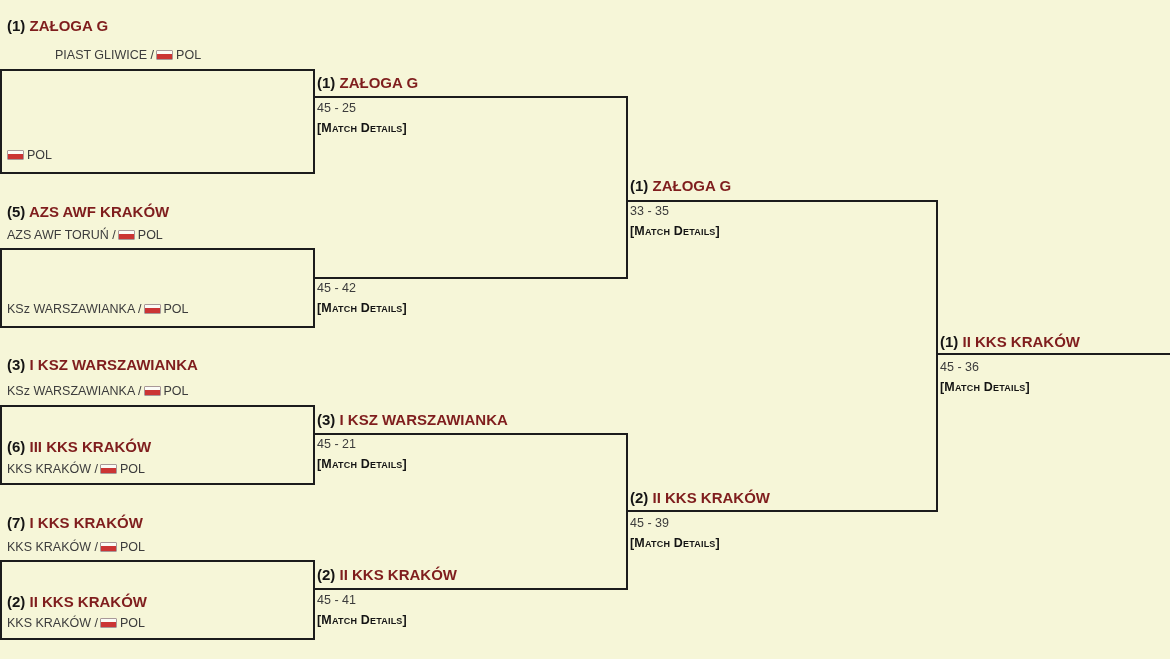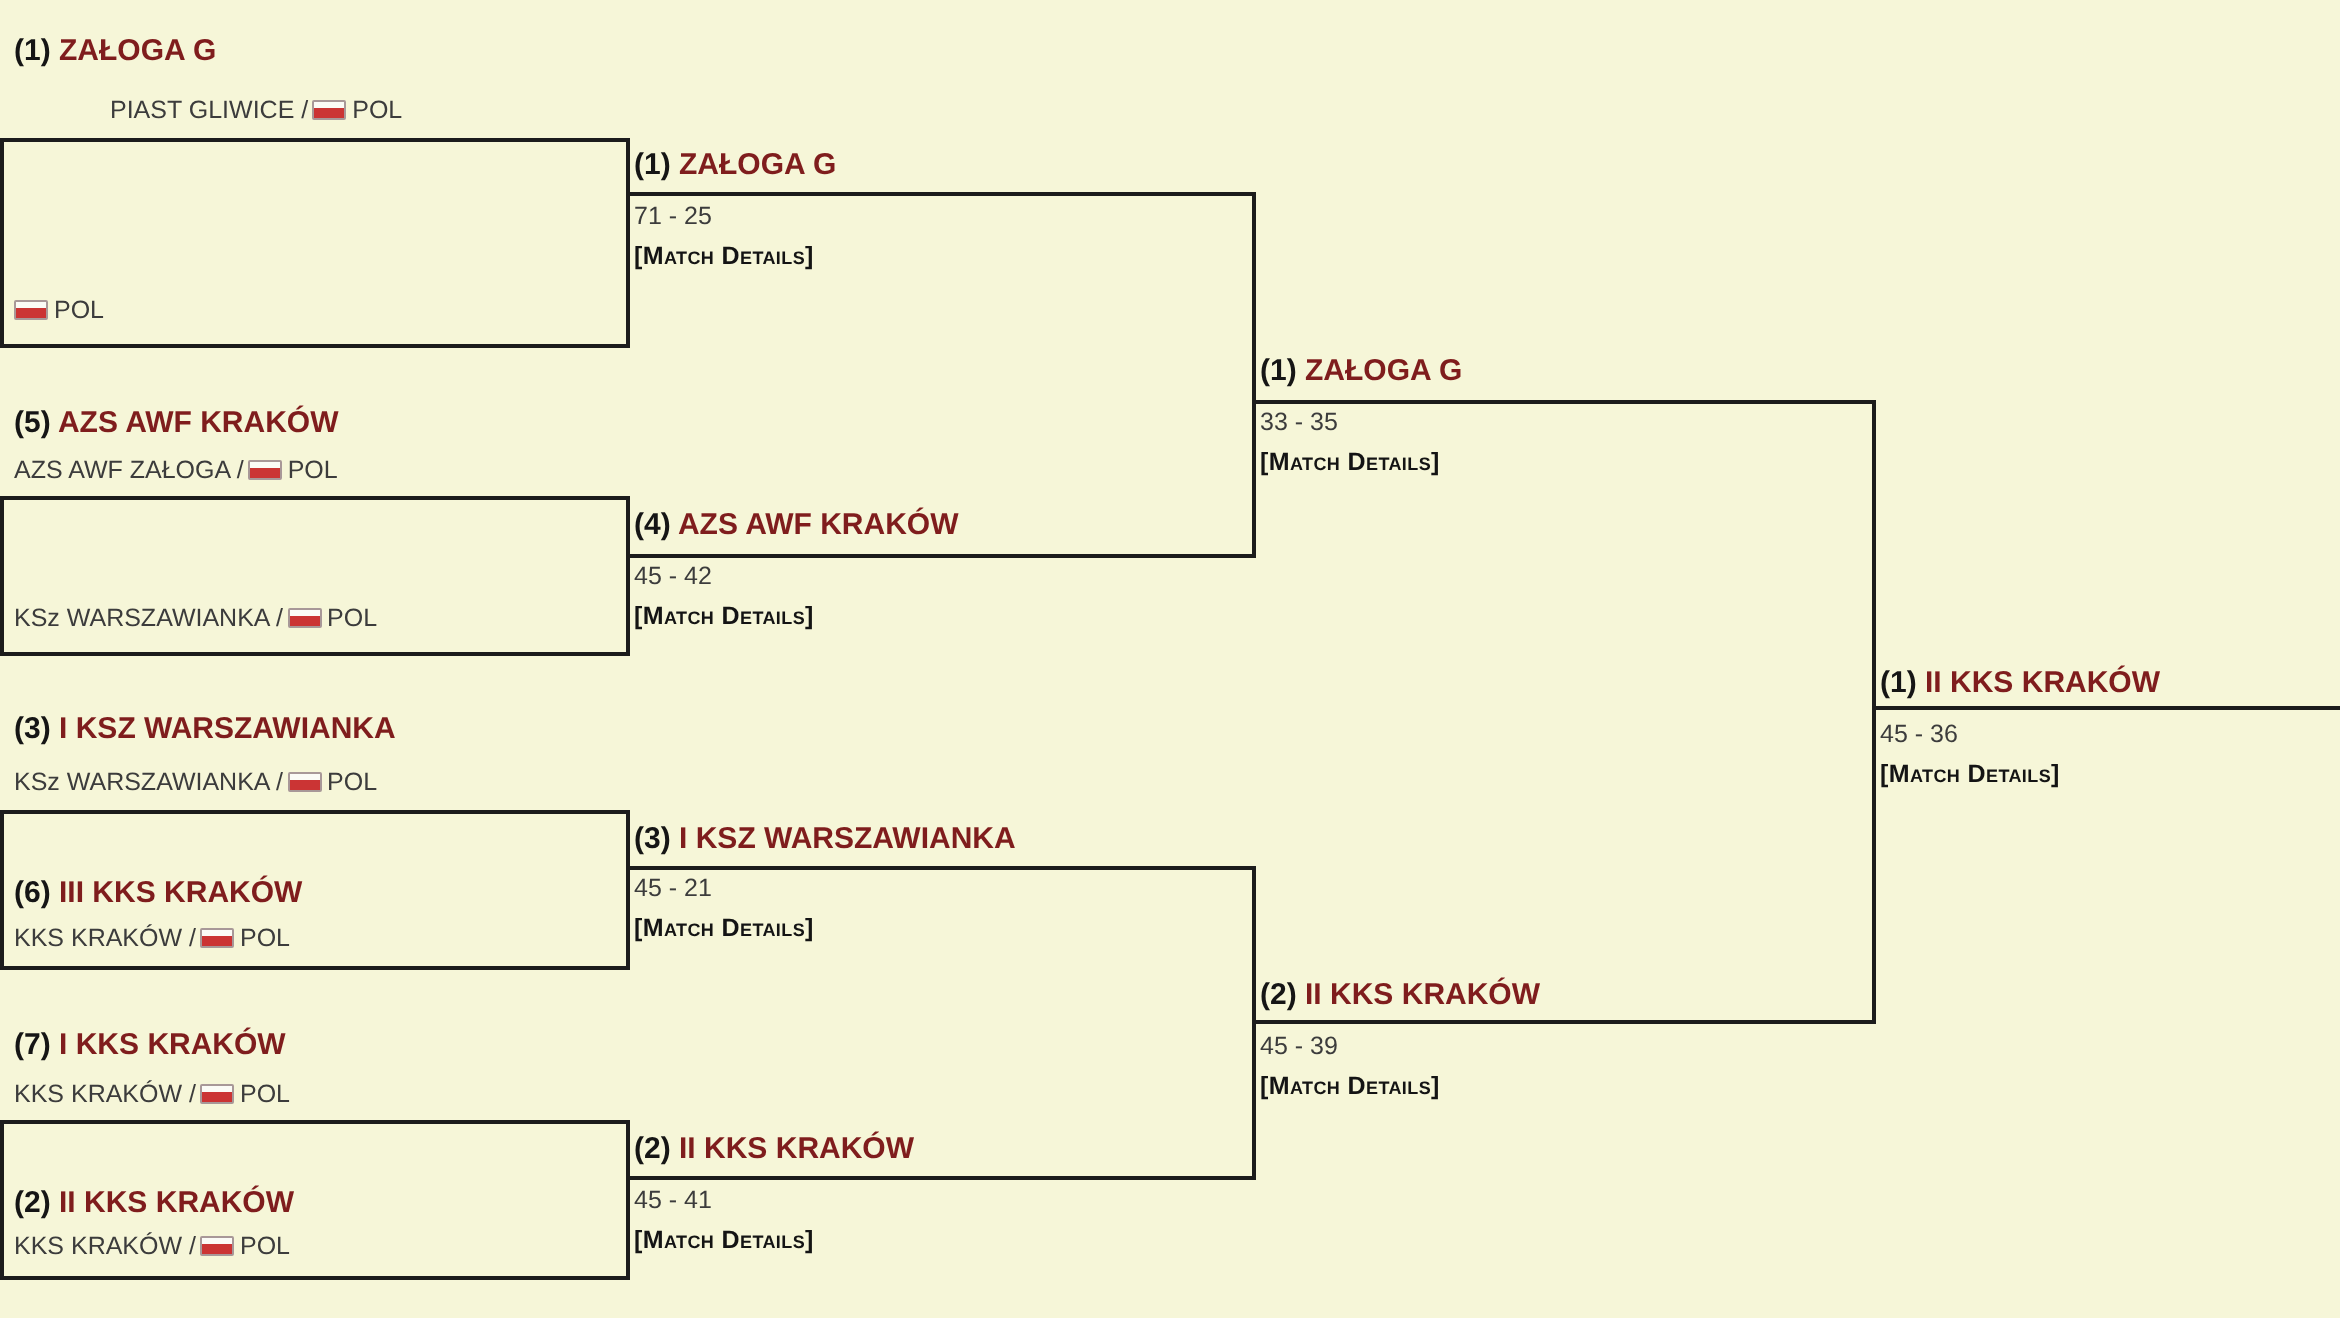--- a/index.html
+++ b/index.html
@@ -48,21 +48,21 @@
 
   <div class="sub" style="left:7px;top:148px;">
     <span></span><span class="flag" style="margin-left:0;"></span><span>POL</span>
   </div>
 
   <div class="team-name" style="left:7px;top:202px;width:300px;">
     <span>(5)</span>
     <span class="lnk">AZS AWF KRAKÓW</span>
   </div>
   <div class="sub" style="left:7px;top:228px;">
-    <span>AZS AWF ZAŁOGA /</span><span class="flag"></span><span>POL</span>
+    <span>AZS AWF TORUŃ /</span><span class="flag"></span><span>POL</span>
   </div>
 
   <div class="sub" style="left:7px;top:302px;">
     <span>KSz WARSZAWIANKA /</span><span class="flag"></span><span>POL</span>
   </div>
 
   <div class="team-name" style="left:7px;top:355px;width:300px;">
     <span>(3)</span>
     <span class="lnk">I KSZ WARSZAWIANKA</span>
   </div>
@@ -91,27 +91,23 @@
     <span class="lnk">II KKS KRAKÓW</span>
   </div>
   <div class="sub" style="left:7px;top:616px;">
     <span>KKS KRAKÓW /</span><span class="flag"></span><span>POL</span>
   </div>
 
   <div class="team-name" style="left:317px;top:73px;width:300px;">
     <span>(1)</span>
     <span class="lnk">ZAŁOGA G</span>
   </div>
-  <div class="score" style="left:317px;top:101px;">71 - 25</div>
+  <div class="score" style="left:317px;top:101px;">45 - 25</div>
   <div class="details" style="left:317px;top:121px;">[Match Details]</div>
 
-  <div class="team-name" style="left:317px;top:253px;width:300px;">
-    <span>(4)</span>
-    <span class="lnk">AZS AWF KRAKÓW</span>
-  </div>
   <div class="score" style="left:317px;top:281px;">45 - 42</div>
   <div class="details" style="left:317px;top:301px;">[Match Details]</div>
 
   <div class="team-name" style="left:317px;top:410px;width:300px;">
     <span>(3)</span>
     <span class="lnk">I KSZ WARSZAWIANKA</span>
   </div>
   <div class="score" style="left:317px;top:437px;">45 - 21</div>
   <div class="details" style="left:317px;top:457px;">[Match Details]</div>
 

